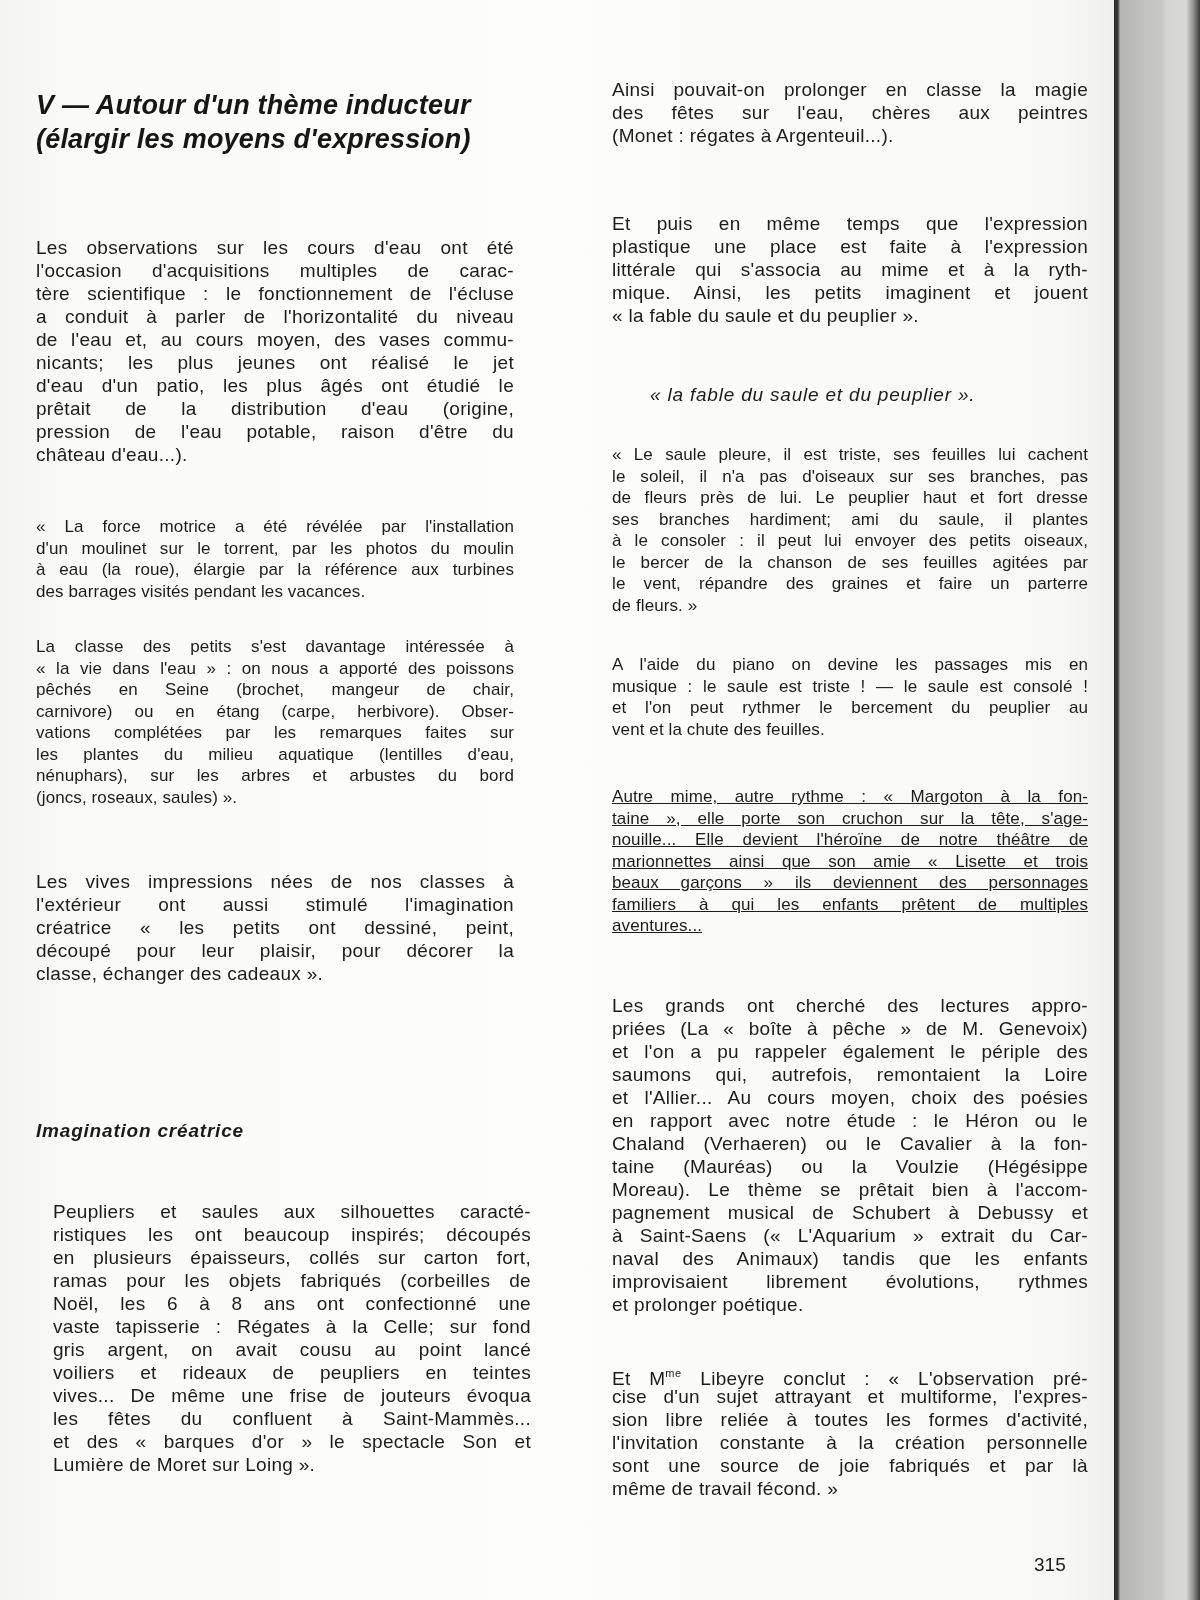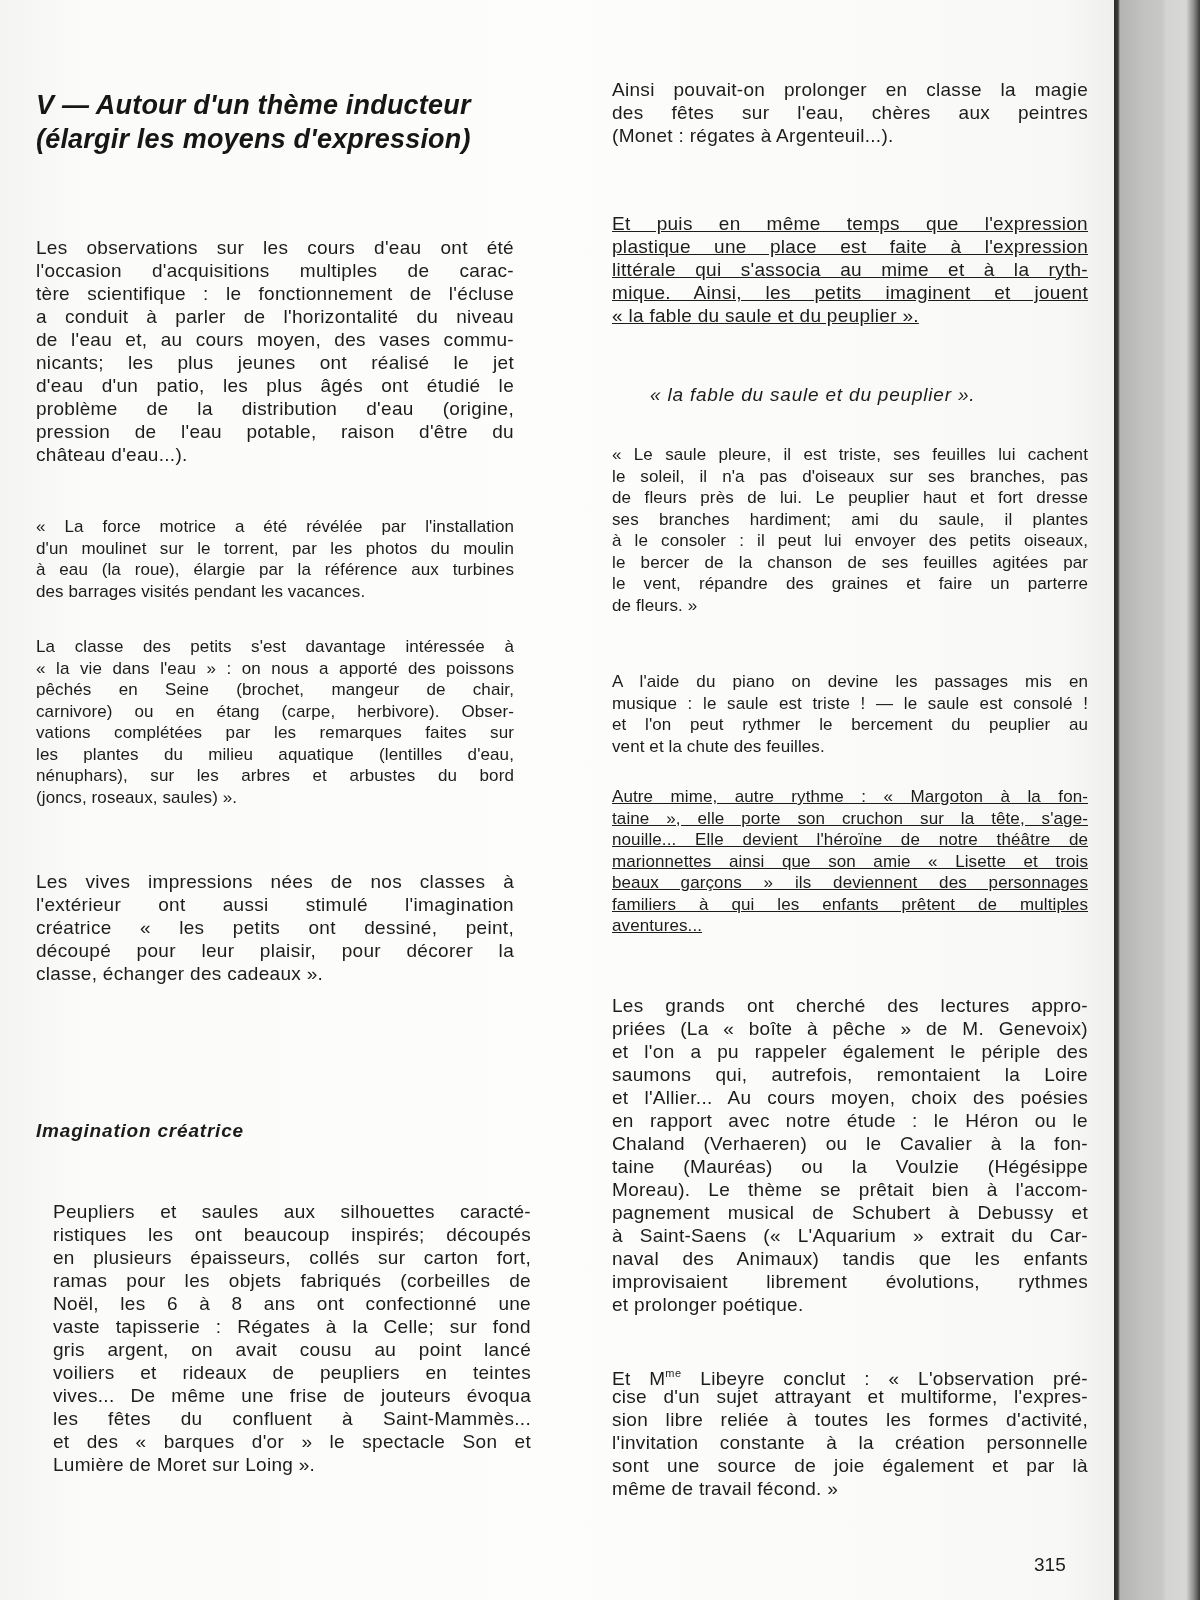--- a/index.html
+++ b/index.html
@@ -59,21 +59,21 @@
 </div>
 
 <div class="col col-left body-text" style="top:236px;">
     <span class="line">Les observations sur les cours d'eau ont été</span>
     <span class="line">l'occasion d'acquisitions multiples de carac-</span>
     <span class="line">tère scientifique : le fonctionnement de l'écluse</span>
     <span class="line">a conduit à parler de l'horizontalité du niveau</span>
     <span class="line">de l'eau et, au cours moyen, des vases commu-</span>
     <span class="line">nicants; les plus jeunes ont réalisé le jet</span>
     <span class="line">d'eau d'un patio, les plus âgés ont étudié le</span>
-    <span class="line">problème de la distribution d'eau (origine,</span>
+    <span class="line">prêtait de la distribution d'eau (origine,</span>
     <span class="line">pression de l'eau potable, raison d'être du</span>
     <span class="line last">château d'eau...).</span>
   </div>
 <div class="col col-left quote-text" style="top:516px;">
     <span class="line">« La force motrice a été révélée par l'installation</span>
     <span class="line">d'un moulinet sur le torrent, par les photos du moulin</span>
     <span class="line">à eau (la roue), élargie par la référence aux turbines</span>
     <span class="line last">des barrages visités pendant les vacances.</span>
   </div>
 <div class="col col-left quote-text" style="top:636px;">
@@ -109,41 +109,41 @@
     <span class="line">les fêtes du confluent à Saint-Mammès...</span>
     <span class="line">et des « barques d'or » le spectacle Son et</span>
     <span class="line last">Lumière de Moret sur Loing ».</span>
   </div>
 
 <div class="col col-right body-text" style="top:78px;">
     <span class="line">Ainsi pouvait-on prolonger en classe la magie</span>
     <span class="line">des fêtes sur l'eau, chères aux peintres</span>
     <span class="line last">(Monet : régates à Argenteuil...).</span>
   </div>
-<div class="col col-right body-text" style="top:212px;text-decoration:underline;">
+<div class="col col-right body-text" style="top:212px;">
     <span class="line">Et puis en même temps que l'expression</span>
     <span class="line">plastique une place est faite à l'expression</span>
     <span class="line">littérale qui s'associa au mime et à la ryth-</span>
     <span class="line">mique. Ainsi, les petits imaginent et jouent</span>
     <span class="line last">« la fable du saule et du peuplier ».</span>
   </div>
 
 <div class="fable-title">« la fable du saule et du peuplier ».</div>
 
 <div class="col col-right quote-text" style="top:444px;">
     <span class="line">« Le saule pleure, il est triste, ses feuilles lui cachent</span>
     <span class="line">le soleil, il n'a pas d'oiseaux sur ses branches, pas</span>
     <span class="line">de fleurs près de lui. Le peuplier haut et fort dresse</span>
     <span class="line">ses branches hardiment; ami du saule, il plantes</span>
     <span class="line">à le consoler : il peut lui envoyer des petits oiseaux,</span>
     <span class="line">le bercer de la chanson de ses feuilles agitées par</span>
     <span class="line">le vent, répandre des graines et faire un parterre</span>
     <span class="line last">de fleurs. »</span>
   </div>
-<div class="col col-right quote-text" style="top:654px;margin-top:17px;">
+<div class="col col-right quote-text" style="top:654px;">
     <span class="line">A l'aide du piano on devine les passages mis en</span>
     <span class="line">musique : le saule est triste ! — le saule est consolé !</span>
     <span class="line">et l'on peut rythmer le bercement du peuplier au</span>
     <span class="line last">vent et la chute des feuilles.</span>
   </div>
 <div class="col col-right quote-text" style="top:786px;text-decoration:underline;">
     <span class="line">Autre mime, autre rythme : « Margoton à la fon-</span>
     <span class="line">taine », elle porte son cruchon sur la tête, s'age-</span>
     <span class="line">nouille... Elle devient l'héroïne de notre théâtre de</span>
     <span class="line">marionnettes ainsi que son amie « Lisette et trois</span>
@@ -167,18 +167,18 @@
     <span class="line">improvisaient librement évolutions, rythmes</span>
     <span class="line last">et prolonger poétique.</span>
   </div>
 
 <div class="col col-right body-text" style="top:1362px;">
   <span class="line"><span>Et M</span><span class="sup">me</span><span> Libeyre conclut : « L'observation pré-</span></span>
   <div>
       <span class="line">cise d'un sujet attrayant et multiforme, l'expres-</span>
       <span class="line">sion libre reliée à toutes les formes d'activité,</span>
       <span class="line">l'invitation constante à la création personnelle</span>
-      <span class="line">sont une source de joie également et par là</span>
+      <span class="line">sont une source de joie fabriqués et par là</span>
       <span class="line last">même de travail fécond. »</span>
     </div>
 </div>
 
 <div class="page-number">315</div>
 
 </body></html>

